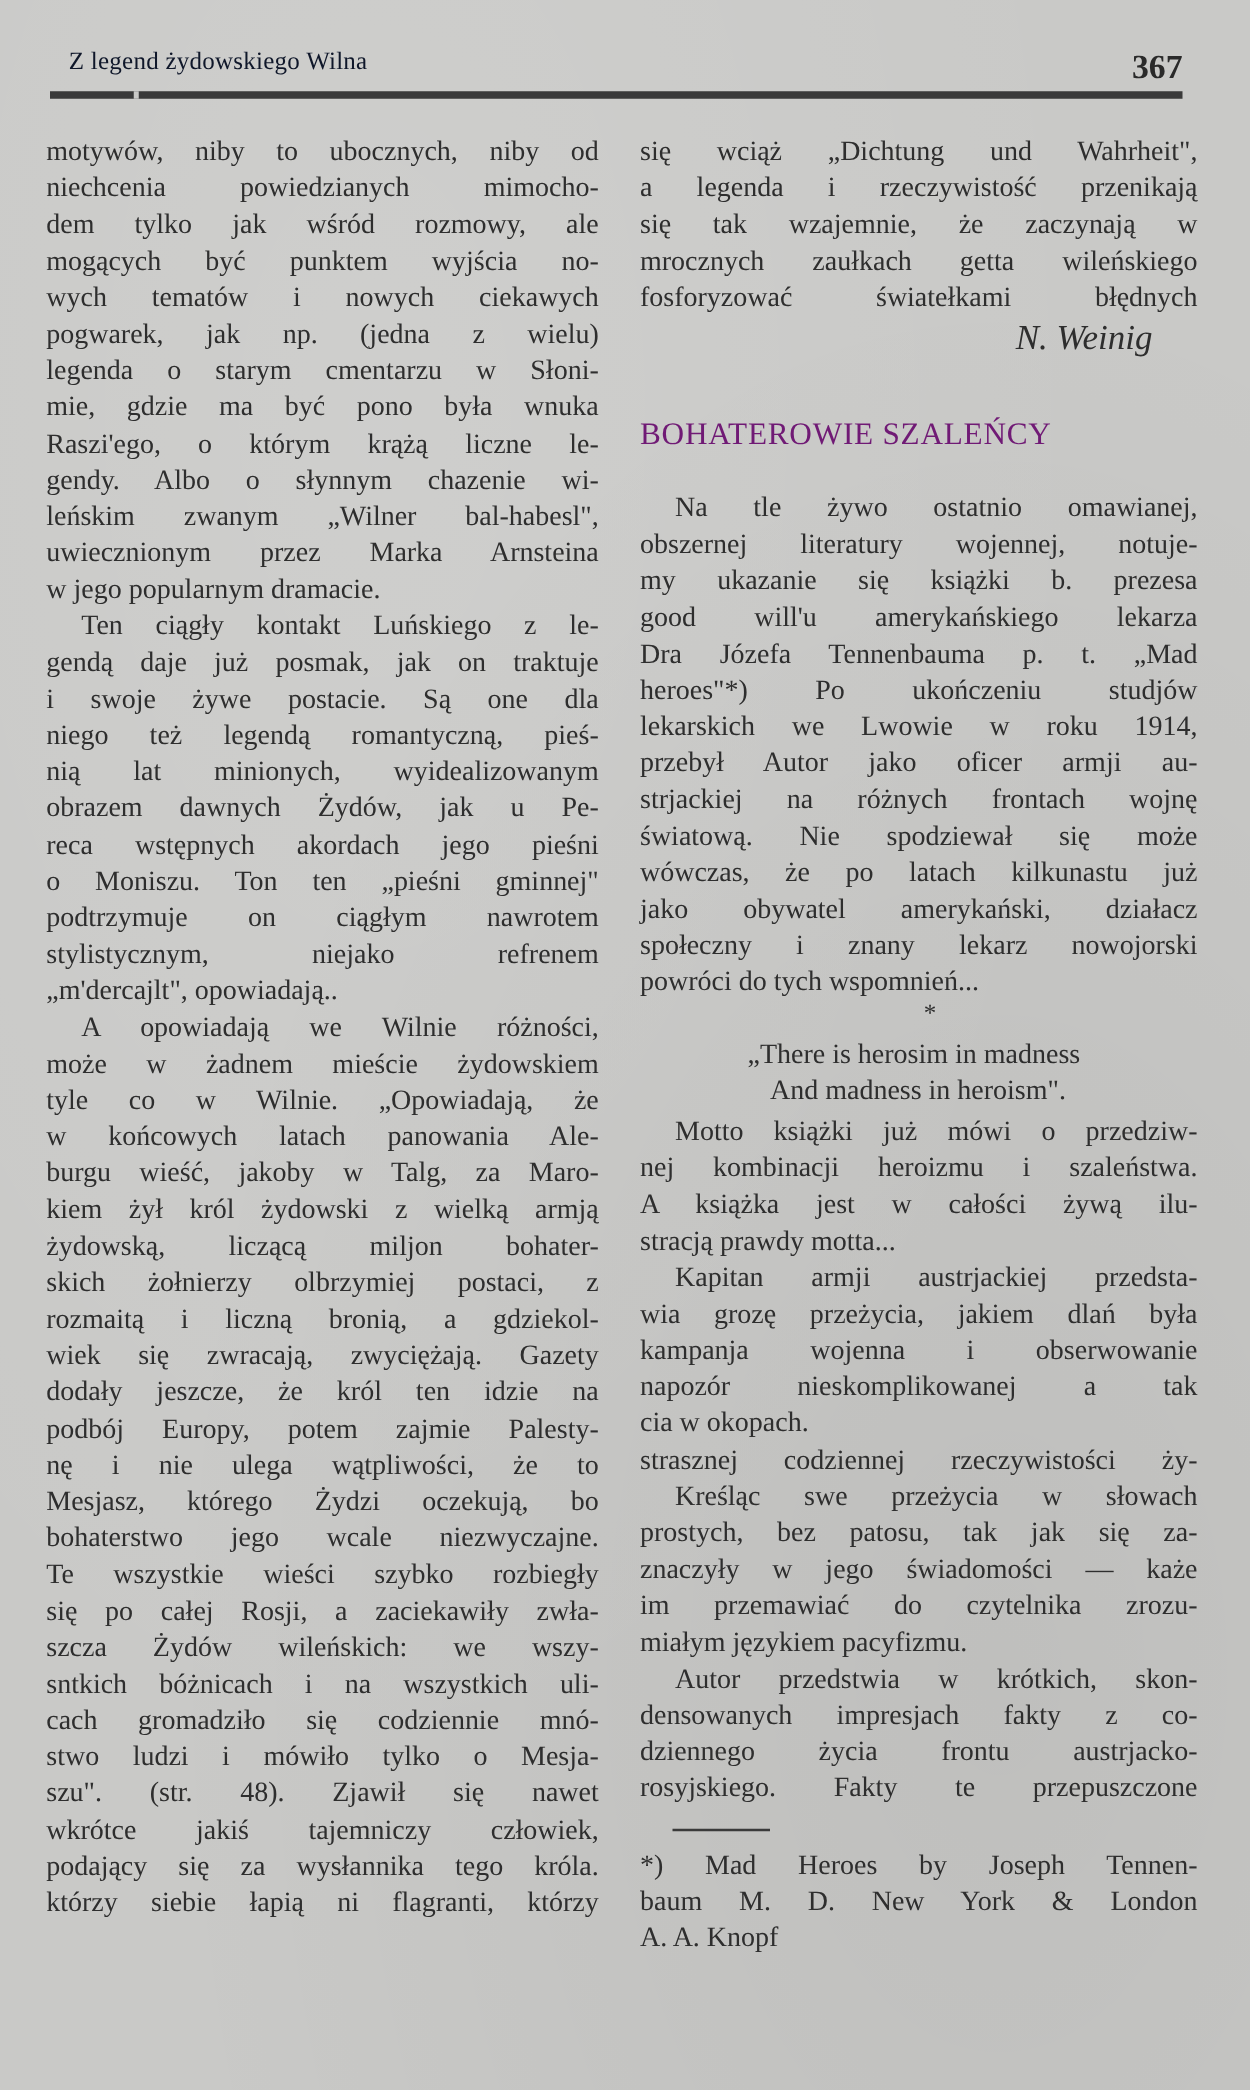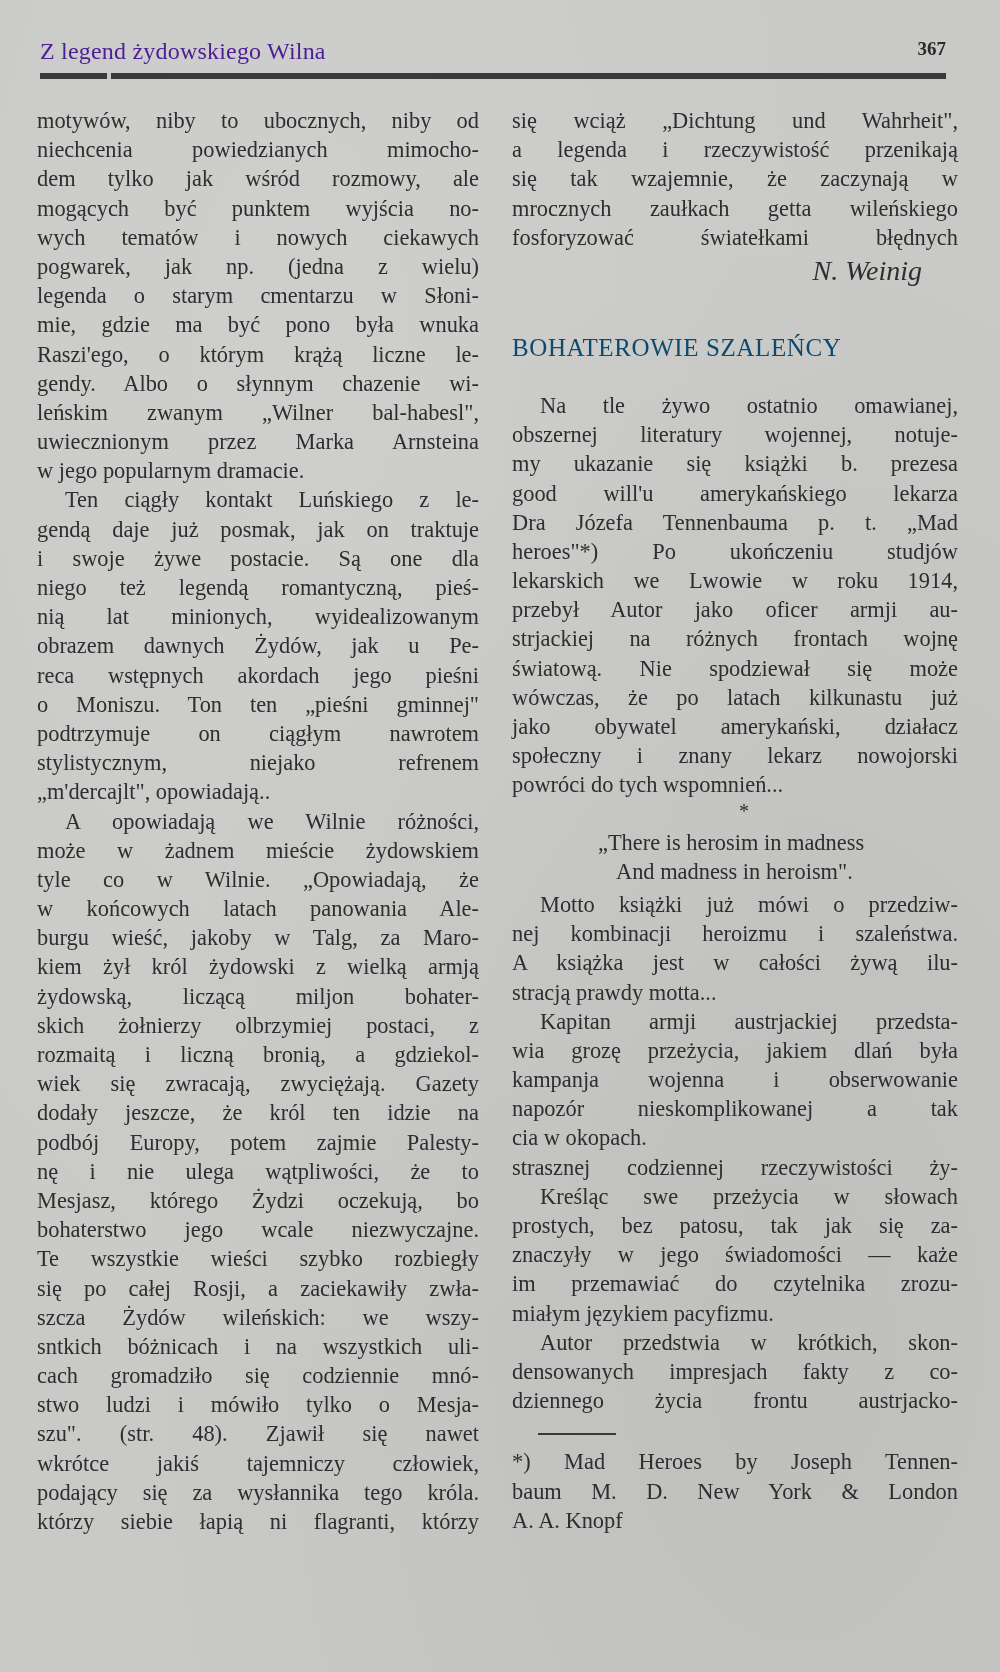--- a/index.html
+++ b/index.html
@@ -25,31 +25,31 @@
     }
     .running-header {
       position: absolute;
       left: 40px;
       top: 38px;
       width: 906px;
       height: 36px;
     }
     .running-title {
       position: absolute;
-      left: 0;
+      left: 15px;
       top: 0;
-      font-size: 24px;
+      font-size: 20px;
       letter-spacing: 0.2px;
-      color: #4c1d95;
+      color: #0f172a;
     }
     .page-number {
       position: absolute;
       right: 0;
       top: 0;
-      font-size: 19px;
+      font-size: 27px;
       font-weight: bold;
       color: #2a2a2a;
     }
     .header-rule {
       position: absolute;
       left: 40px;
       top: 73px;
       width: 906px;
       height: 6px;
       background: #3a3a3a;
@@ -96,21 +96,21 @@
       margin-top: 2px;
     }
     .section-heading {
       display: block;
       font-size: 25px;
       letter-spacing: 0.6px;
       margin-top: 44px;
       margin-bottom: 27px;
       height: 32px;
       line-height: 32px;
-      color: #0c4a6e;
+      color: #701a75;
     }
     .asterisk {
       display: block;
       text-align: center;
       height: 22px;
       line-height: 22px;
       font-size: 20px;
       padding-left: 18px;
     }
     .quote-line {
@@ -245,20 +245,21 @@
     <span class="line last">cia w okopach.</span>
     <span class="line">strasznej  codziennej  rzeczywistości  ży-</span>
     <span class="line indent">Kreśląc  swe  przeżycia  w  słowach</span>
     <span class="line">prostych,  bez  patosu,  tak  jak  się  za-</span>
     <span class="line">znaczyły  w  jego  świadomości  —  każe</span>
     <span class="line">im  przemawiać  do  czytelnika  zrozu-</span>
     <span class="line last">miałym językiem pacyfizmu.</span>
     <span class="line indent">Autor  przedstwia  w  krótkich,  skon-</span>
     <span class="line">densowanych  impresjach  fakty  z  co-</span>
     <span class="line">dziennego  życia    frontu    austrjacko-</span>
+    <span class="line">rosyjskiego.    Fakty  te  przepuszczone</span>
 
     <span class="footnote-rule"></span>
 
     <div class="footnote">
       <span class="line indent">*) Mad Heroes by Joseph Tennen-</span>
       <span class="line">baum  M.  D.  New  York  &amp;  London</span>
       <span class="line last">A. A. Knopf</span>
     </div>
   </div>
 

